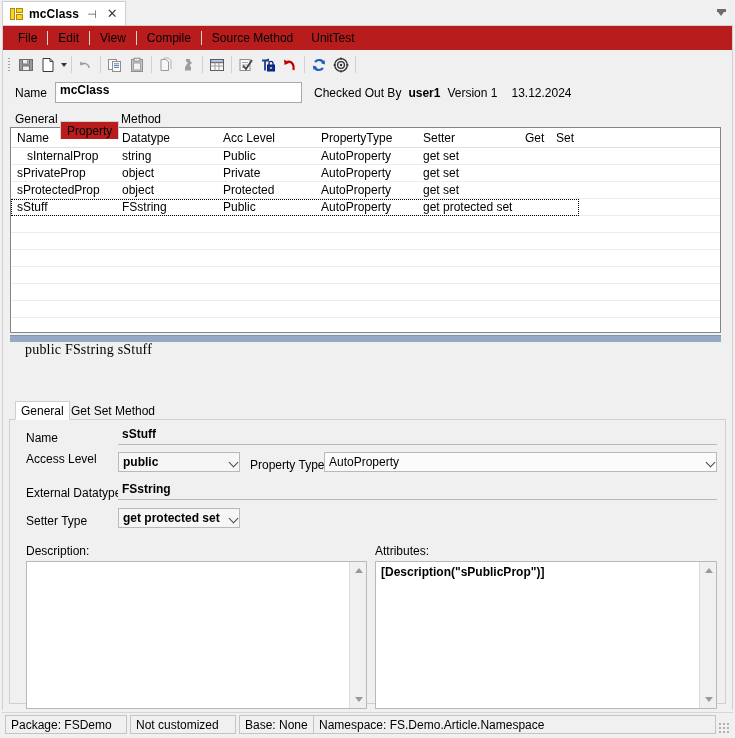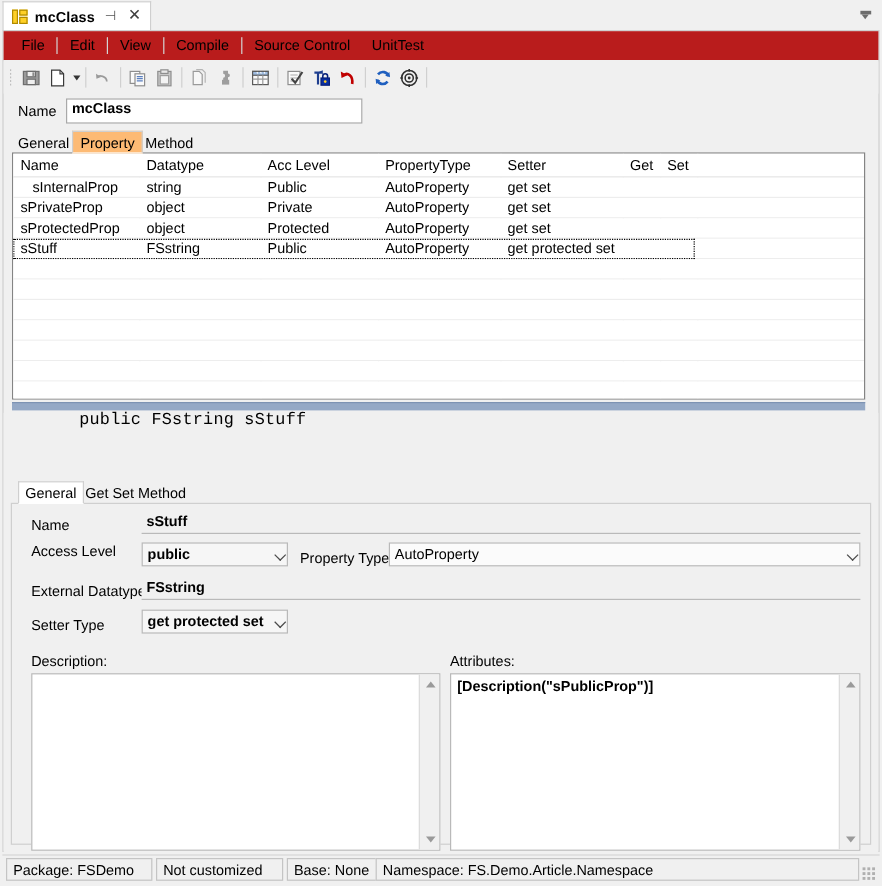--- a/index.html
+++ b/index.html
@@ -89,21 +89,21 @@
   .checkout .sp { display:inline-block; width:7px; }
 
   
   .maintabs { position:absolute; left:6px; top:83px; width:717px; height:18px; }
   .mtab {
     position:absolute; top:2px; height:16px; padding:0 6px; font-size:12px;
     display:flex; align-items:center; color:#000; cursor:default;
     background:transparent; border:none;
   }
   .mtab.active {
-    top:0px; height:19px; background:#fdba74; border:1px solid #cfcfcf; border-bottom:1px solid #fff;
+    top:12px; height:19px; background:#b91c1c; border:1px solid #cfcfcf; border-bottom:1px solid #fff;
     z-index:3;
   }
 
   
   .gridwrap {
     position:absolute; left:7px; top:101px; width:711px; height:206px;
     background:#fff; border:1px solid #848484; overflow:hidden;
   }
   .grid-row { position:relative; height:17px; width:100%; }
   .grid-head { height:20px; background:#fff; border-bottom:1px solid #dedede; }
@@ -121,22 +121,22 @@
 
   
   .splitter {
     position:absolute; left:7px; top:309px; width:711px; height:7px;
     background:#95a9c6; border-top:1px solid #7d93b3;
   }
 
   
   .detail { position:absolute; left:0; top:318px; width:729px; height:366px; background:#f0f0f0; }
   .sig {
-    position:absolute; left:22px; top:-2px; font-family:Liberation Mono, monospace;
-    font-size:14px; color:#000; letter-spacing:.2px;margin-left:41px;
+    position:absolute; left:22px; top:-2px; font-family:Liberation Serif, serif;
+    font-size:14px; color:#000; letter-spacing:.2px;
   }
   .subtabs { position:absolute; left:12px; top:57px; width:705px; height:18px; }
   .stab {
     position:absolute; top:2px; height:16px; padding:0 5px; font-size:12px;
     display:flex; align-items:center; cursor:default;
   }
   .stab.active {
     top:0px; height:19px; background:#fff; border:1px solid #cfcfcf; border-bottom:1px solid #fff; z-index:3;
   }
   .subpanel {
@@ -225,21 +225,21 @@
 
     <div class="menubar">
       <div class="menuitem">File</div>
       <div class="menusep"></div>
       <div class="menuitem">Edit</div>
       <div class="menusep"></div>
       <div class="menuitem">View</div>
       <div class="menusep"></div>
       <div class="menuitem">Compile</div>
       <div class="menusep"></div>
-      <div class="menuitem">Source Control</div>
+      <div class="menuitem">Source Method</div>
       <div class="menuitem">UnitTest</div>
     </div>
 
     <div class="toolbar">
       <div class="grip"></div>
 
       <div class="tbtn">
         <svg width="16" height="16" viewBox="0 0 16 16">
           <rect x="1.5" y="2.5" width="13" height="11" fill="#9a9a9a" stroke="#6e6e6e"></rect>
           <rect x="4.5" y="2.5" width="7" height="4.5" fill="#efefef" stroke="#6e6e6e"></rect>
@@ -362,20 +362,23 @@
           <path d="M8 0.6v2.2M8 13.2v2.2M0.6 8h2.2M13.2 8h2.2" stroke="#303030" stroke-width="1.3"></path>
         </svg>
       </div>
 
       <div class="tbsep"></div>
     </div>
 
     <div class="namerow">
       <div class="lbl-name">Name</div>
       <div class="name-input">mcClass</div>
+      <div class="checkout">
+        <span>Checked Out By</span><span class="sp"></span><b>user1</b><span class="sp"></span><span>Version 1</span><span class="sp"></span><span class="sp"></span><span>13.12.2024</span>
+      </div>
     </div>
 
     <div class="maintabs">
       <div class="mtab" style="left:0px;">General</div>
       <div class="mtab active" style="left:51px;">Property</div>
       <div class="mtab" style="left:106px;text-align:right;">Method</div>
     </div>
 
     <div class="gridwrap">
 

